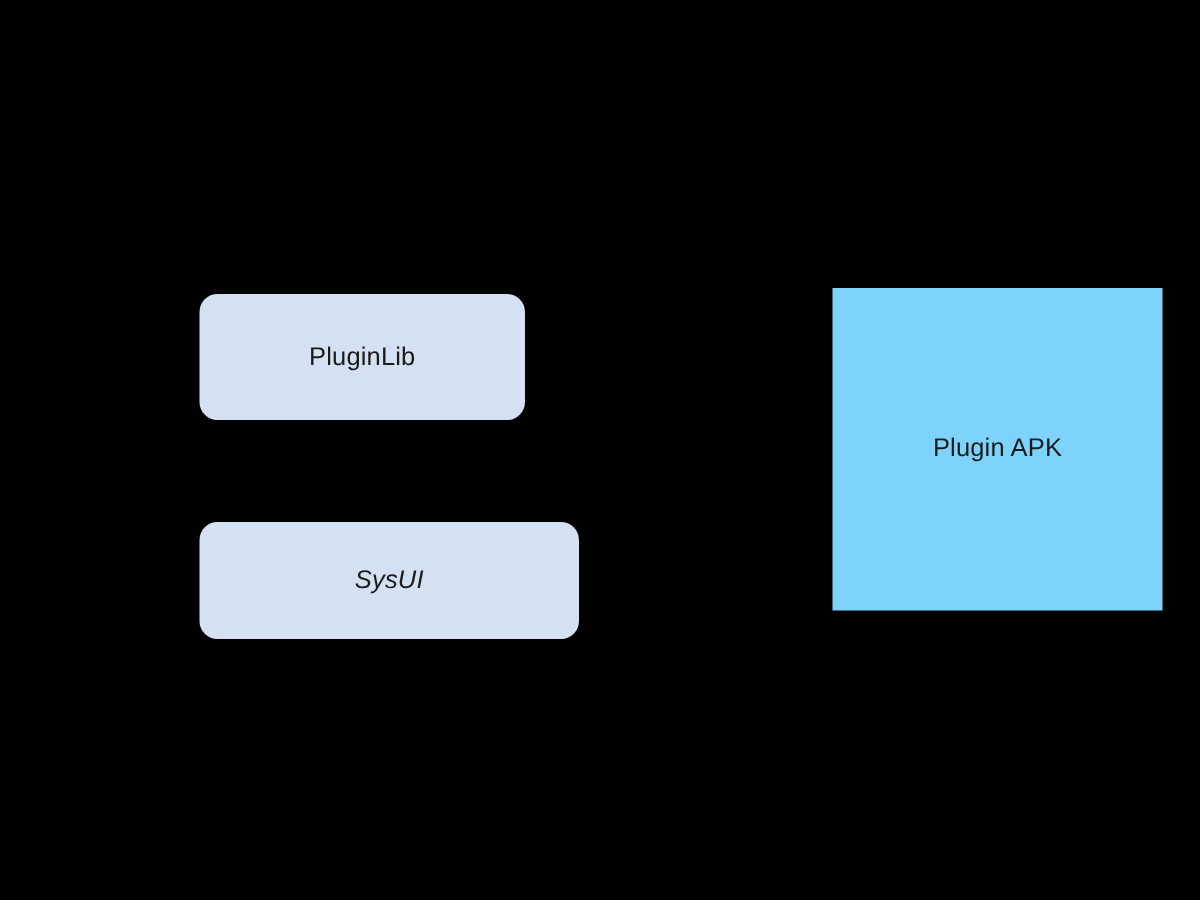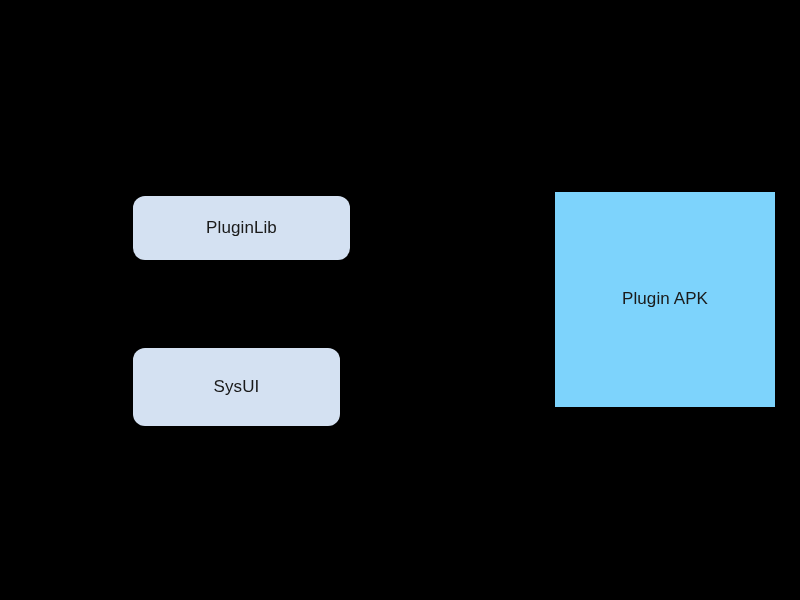--- a/index.html
+++ b/index.html
@@ -53,28 +53,29 @@
   .node--rect {
     background: #7dd3fc;
     border-radius: 0;
   }
 
   
   #node-pluginlib {
     left: 133px;
     top: 196px;
     width: 217px;
-    height: 64px;
+    height: 84px;
   }
 
   #node-sysui {
     left: 133px;
     top: 348px;
-    width: 207px;
+    width: 253px;
     height: 78px;
+    font-style: italic;
   }
 
   #node-plugin-apk {
     left: 555px;
     top: 192px;
     width: 220px;
     height: 215px;
   }
 </style>
 </head>

